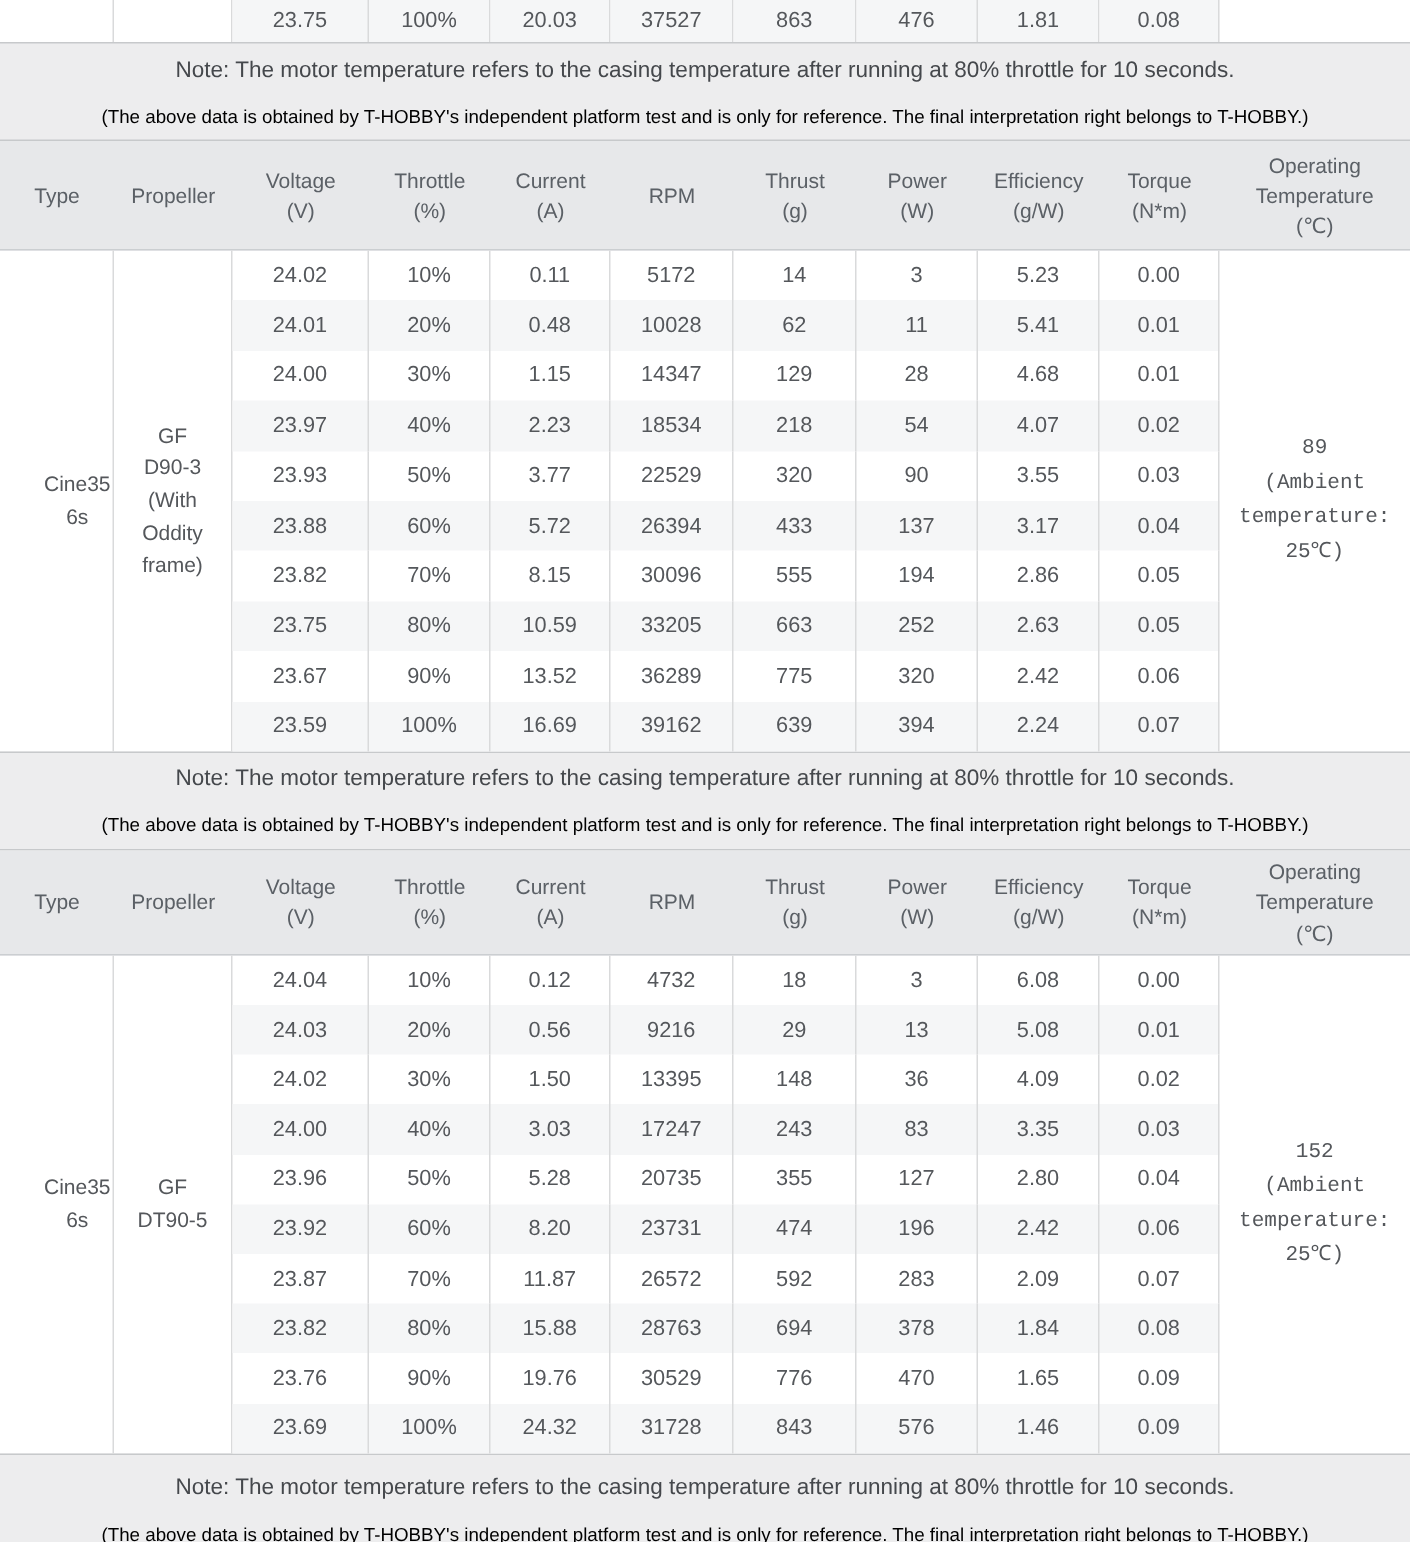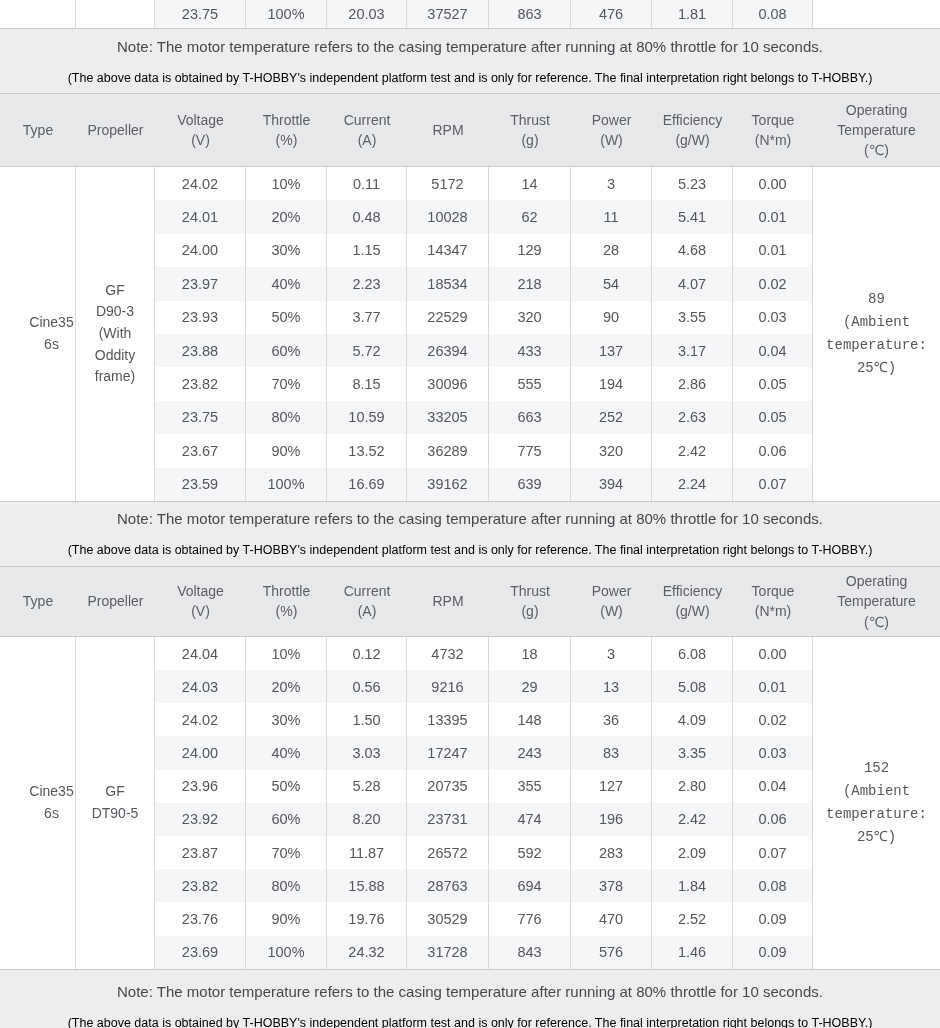--- a/index.html
+++ b/index.html
@@ -396,21 +396,21 @@
             <div class="dcell">0.08</div>
           </div>
 
           <div class="drow">
             <div class="dcell">23.76</div>
             <div class="dcell">90%</div>
             <div class="dcell">19.76</div>
             <div class="dcell">30529</div>
             <div class="dcell">776</div>
             <div class="dcell">470</div>
-            <div class="dcell">2.52</div>
+            <div class="dcell">1.65</div>
             <div class="dcell">0.09</div>
           </div>
 
           <div class="drow">
             <div class="dcell">23.69</div>
             <div class="dcell">100%</div>
             <div class="dcell">24.32</div>
             <div class="dcell">31728</div>
             <div class="dcell">843</div>
             <div class="dcell">576</div>

